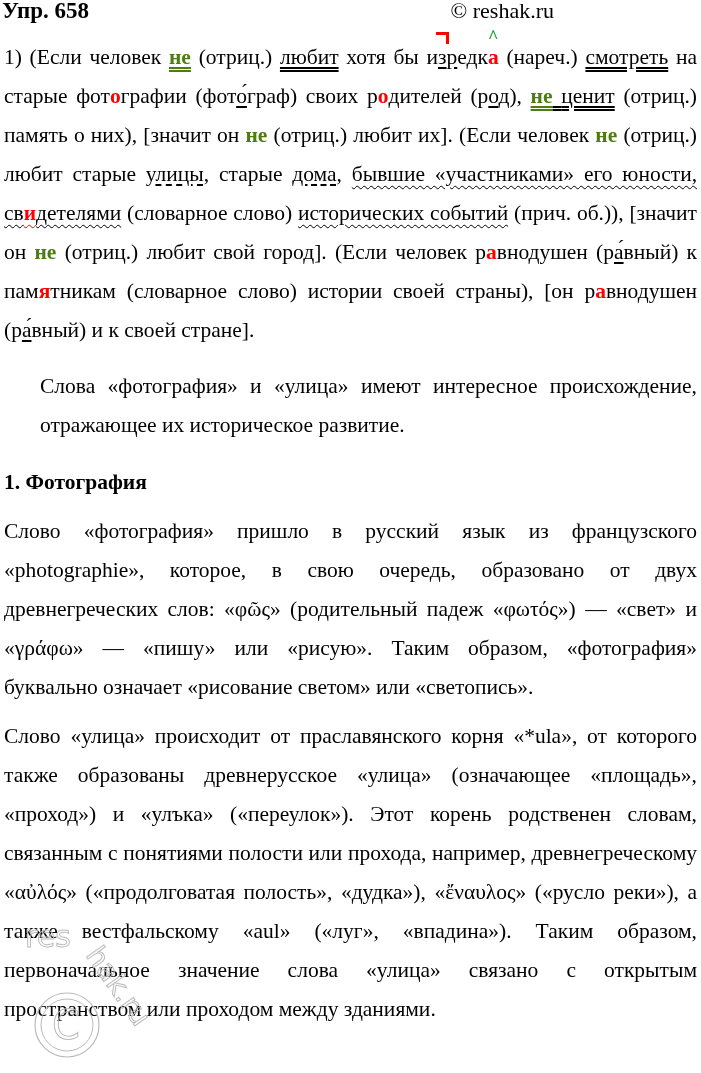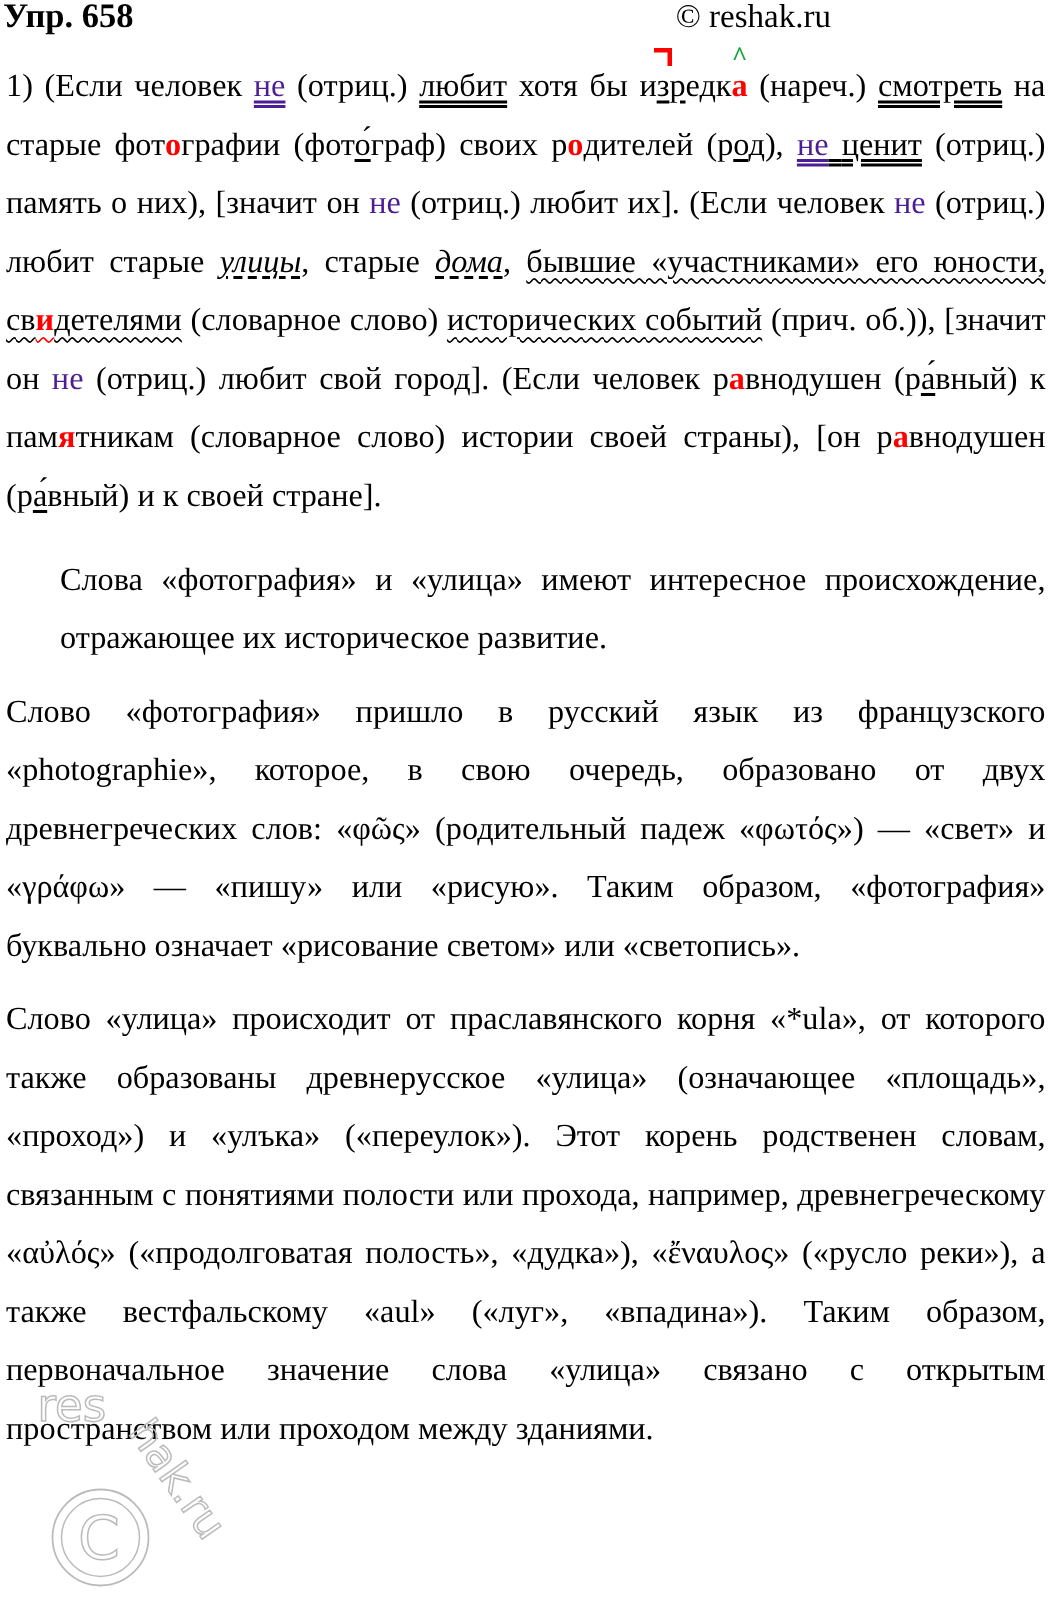--- a/index.html
+++ b/index.html
@@ -10,45 +10,46 @@
   }
   .header { position:absolute; left:0; top:0; width:558px; height:30px; }
   .title { position:absolute; left:2px; top:-2px; font-weight:bold; font-size:23px; }
   .site { position:absolute; right:4px; top:-2px; font-size:22px; }
   .content { position:absolute; left:4px; top:38px; width:693px; font-size:21.5px; line-height:39px; }
   p { margin:0; text-align:justify; text-align-last:left; }
   .para1 { }
   .para2 { margin-top:17px;margin-left:36px; }
   h2 { margin:17px 0 0 0; font-size:21.5px; font-weight:bold; line-height:40px; }
   .sec { margin-top:10px;font-family:Liberation Serif, serif; }
-  .neg { color:#4c1d95; font-weight:normal; }
+  .neg { color:#4d7c0f; font-weight:bold; }
   .vowel { color:#ff0000; font-weight:bold; }
   .dbl { text-decoration: underline double; text-underline-offset:3px; }
   .ul1 { text-decoration: underline; text-underline-offset:3px; }
-  .dash { text-decoration: underline dashed; text-underline-offset:3px;font-style:italic; }
+  .dash { text-decoration: underline dashed; text-underline-offset:3px; }
   .wavy { text-decoration: underline wavy; text-underline-offset:4px; text-decoration-thickness:1px; }
   .mark { position:relative; display:inline-block; }
   .mark-suffix::before { content:"^"; position:absolute; left:50%; transform:translateX(-50%); top:-20px; color:#13a538; font-weight:bold; font-size:18px; }
   .mark-prefix { position:relative; display:inline-block; }
   .mark-prefix::before { content:""; position:absolute; left:-2px; right:-2px; top:-6px; height:9px; border-top:3px solid #ff0000; border-right:3px solid #ff0000; }
   .watermark { position:absolute; left:25px; top:925px; width:140px; height:150px; color:#bbb; pointer-events:none; }
 </style>
 </head>
 <body>
 
 <div class="header">
   <div class="title">Упр. 658</div>
   <div class="site">© reshak.ru</div>
 </div>
 
 <div class="content">
   <p class="para1"><span>1) (Если человек </span><span class="neg dbl">не</span><span> (отриц.) </span><span class="dbl" style="text-decoration-style:double;">любит</span><span> хотя бы и</span><span class="mark-prefix"><span class="ul1">з</span></span><span class="ul1">р</span><span>едк</span><span class="mark mark-suffix vowel">а</span><span> (нареч.) </span><span class="dbl">смотреть</span><span> на старые фот</span><span class="vowel">о</span><span>графии (фот</span><span class="ul1">о́</span><span>граф) своих р</span><span class="vowel">о</span><span>дителей (р</span><span class="ul1">о</span><span>д), </span><span class="neg dbl">не</span><span class="dbl"> </span><span class="dbl">ценит</span><span> (отриц.) память о них), [значит он </span><span class="neg">не</span><span> (отриц.) любит их]. (Если человек </span><span class="neg">не</span><span> (отриц.) любит старые </span><span class="dash">улицы</span><span>, старые </span><span class="dash">дома</span><span>, </span><span class="wavy">бывшие «участниками» его юности, св</span><span class="wavy vowel">и</span><span class="wavy">детелями</span><span> (словарное слово) </span><span class="wavy">исторических событий</span><span> (прич. об.)), [значит он </span><span class="neg">не</span><span> (отриц.) любит свой город]. (Если человек р</span><span class="vowel">а</span><span>внодушен (р</span><span class="ul1">а́</span><span>вный) к пам</span><span class="vowel">я</span><span>тникам (словарное слово) истории своей страны), [он р</span><span class="vowel">а</span><span>внодушен (р</span><span class="ul1">а́</span><span>вный) и к своей стране].</span></p>
 
   <p class="para2">Слова «фотография» и «улица» имеют интересное происхождение, отражающее их историческое развитие.</p>
 
+  <h2>1. Фотография</h2>
   <p class="sec">Слово «фотография» пришло в русский язык из французского «photographie», которое, в свою очередь, образовано от двух древнегреческих слов: «φῶς» (родительный падеж «φωτός») — «свет» и «γράφω» — «пишу» или «рисую». Таким образом, «фотография» буквально означает «рисование светом» или «светопись».</p>
 
   <p class="sec">Слово «улица» происходит от праславянского корня «*ula», от которого также образованы древнерусское «улица» (означающее «площадь», «проход») и «улъка» («переулок»). Этот корень родственен словам, связанным с понятиями полости или прохода, например, древнегреческому «αὐλός» («продолговатая полость», «дудка»), «ἔναυλος» («русло реки»), а также вестфальскому «aul» («луг», «впадина»). Таким образом, первоначальное значение слова «улица» связано с открытым пространством или проходом между зданиями.</p>
 </div>
 
 <div class="watermark">
   <svg width="140" height="150" viewBox="0 0 140 150">
     <text x="0" y="22" font-size="30" fill="none" stroke="#bbb" stroke-width="1" font-family="DejaVu Sans, sans-serif">res</text>
     <circle cx="42" cy="100" r="32" fill="none" stroke="#bbb" stroke-width="1.2"></circle>
     <circle cx="42" cy="100" r="26" fill="none" stroke="#bbb" stroke-width="1"></circle>

